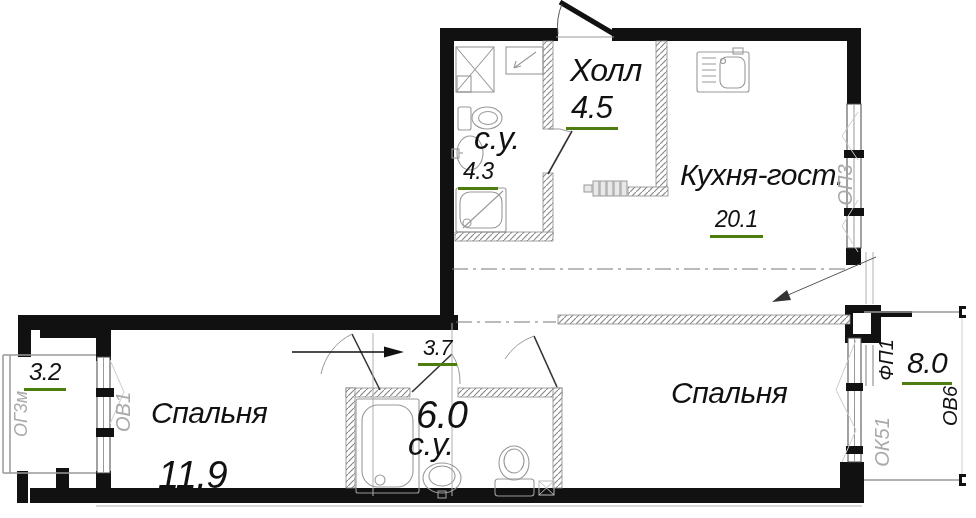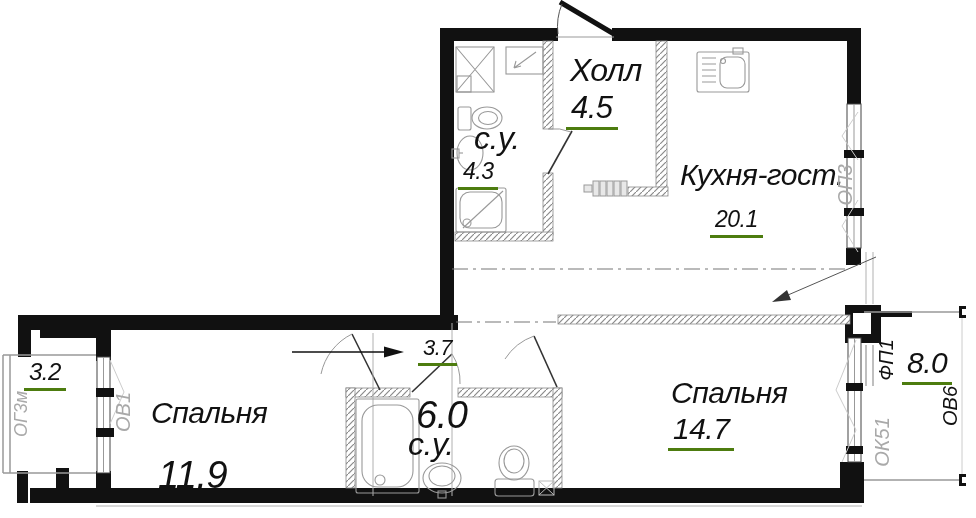--- a/index.html
+++ b/index.html
@@ -213,21 +213,20 @@
 
 <div class="num" style="left:418px;top:337px;font-size:22px;"><span class="u">3.7</span></div>
 
 <div class="lbl" style="left:151px;top:398px;font-size:30px;">Спальня</div>
 <div class="num" style="left:158px;top:456px;font-size:38px;"><span>11.9</span></div>
 
 <div class="num" style="left:416px;top:396px;font-size:38px;"><span>6.0</span></div>
 <div class="lbl" style="left:408px;top:428px;font-size:32px;">с.у.</div>
 
 <div class="lbl" style="left:671px;top:378px;font-size:30px;">Спальня</div>
-<div class="num" style="left:668px;top:414px;font-size:30px;"><span class="u">14.7</span></div>
 
 <div class="num" style="left:24px;top:360px;font-size:24px;"><span class="u">3.2</span></div>
 
 <div class="num" style="left:902px;top:348px;font-size:30px;"><span class="u">8.0</span></div>
 
 <div class="tag grey" style="left:845px;top:185px;font-size:20px;">ОП3</div>
 <div class="tag black" style="left:886px;top:360px;font-size:20px;">ФП1</div>
 <div class="tag black" style="left:950px;top:406px;font-size:20px;">ОВ6</div>
 <div class="tag grey" style="left:882px;top:442px;font-size:20px;">ОК51</div>
 <div class="tag grey" style="left:123px;top:412px;font-size:20px;">ОВ1</div>

